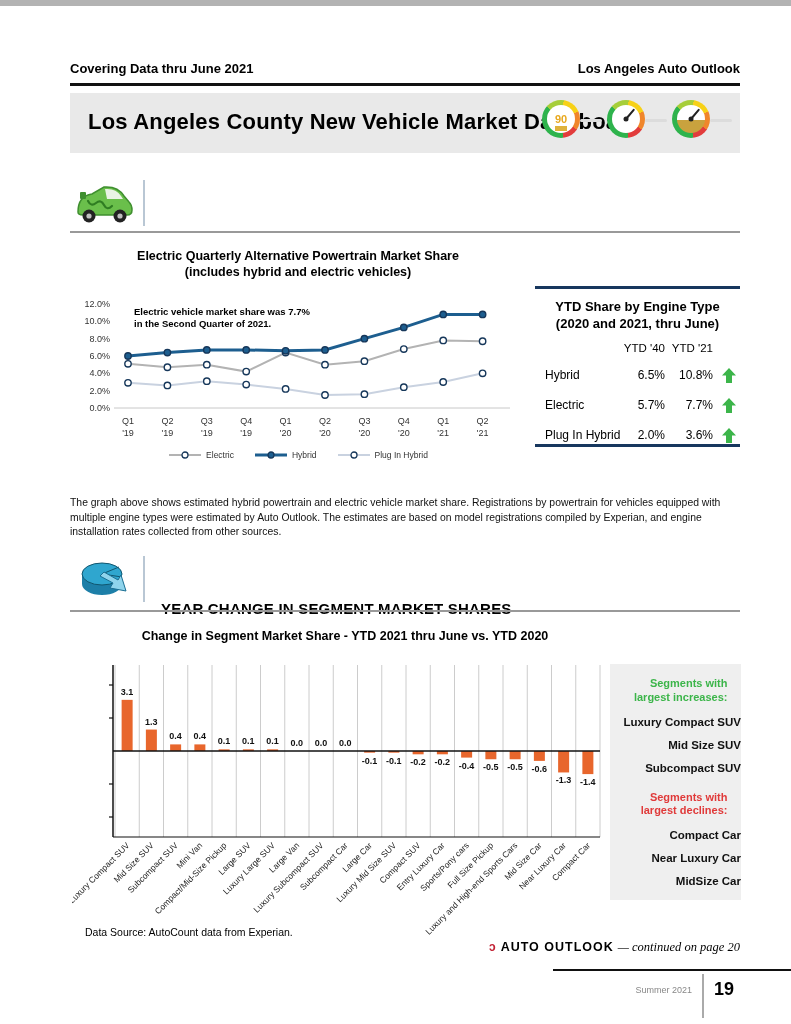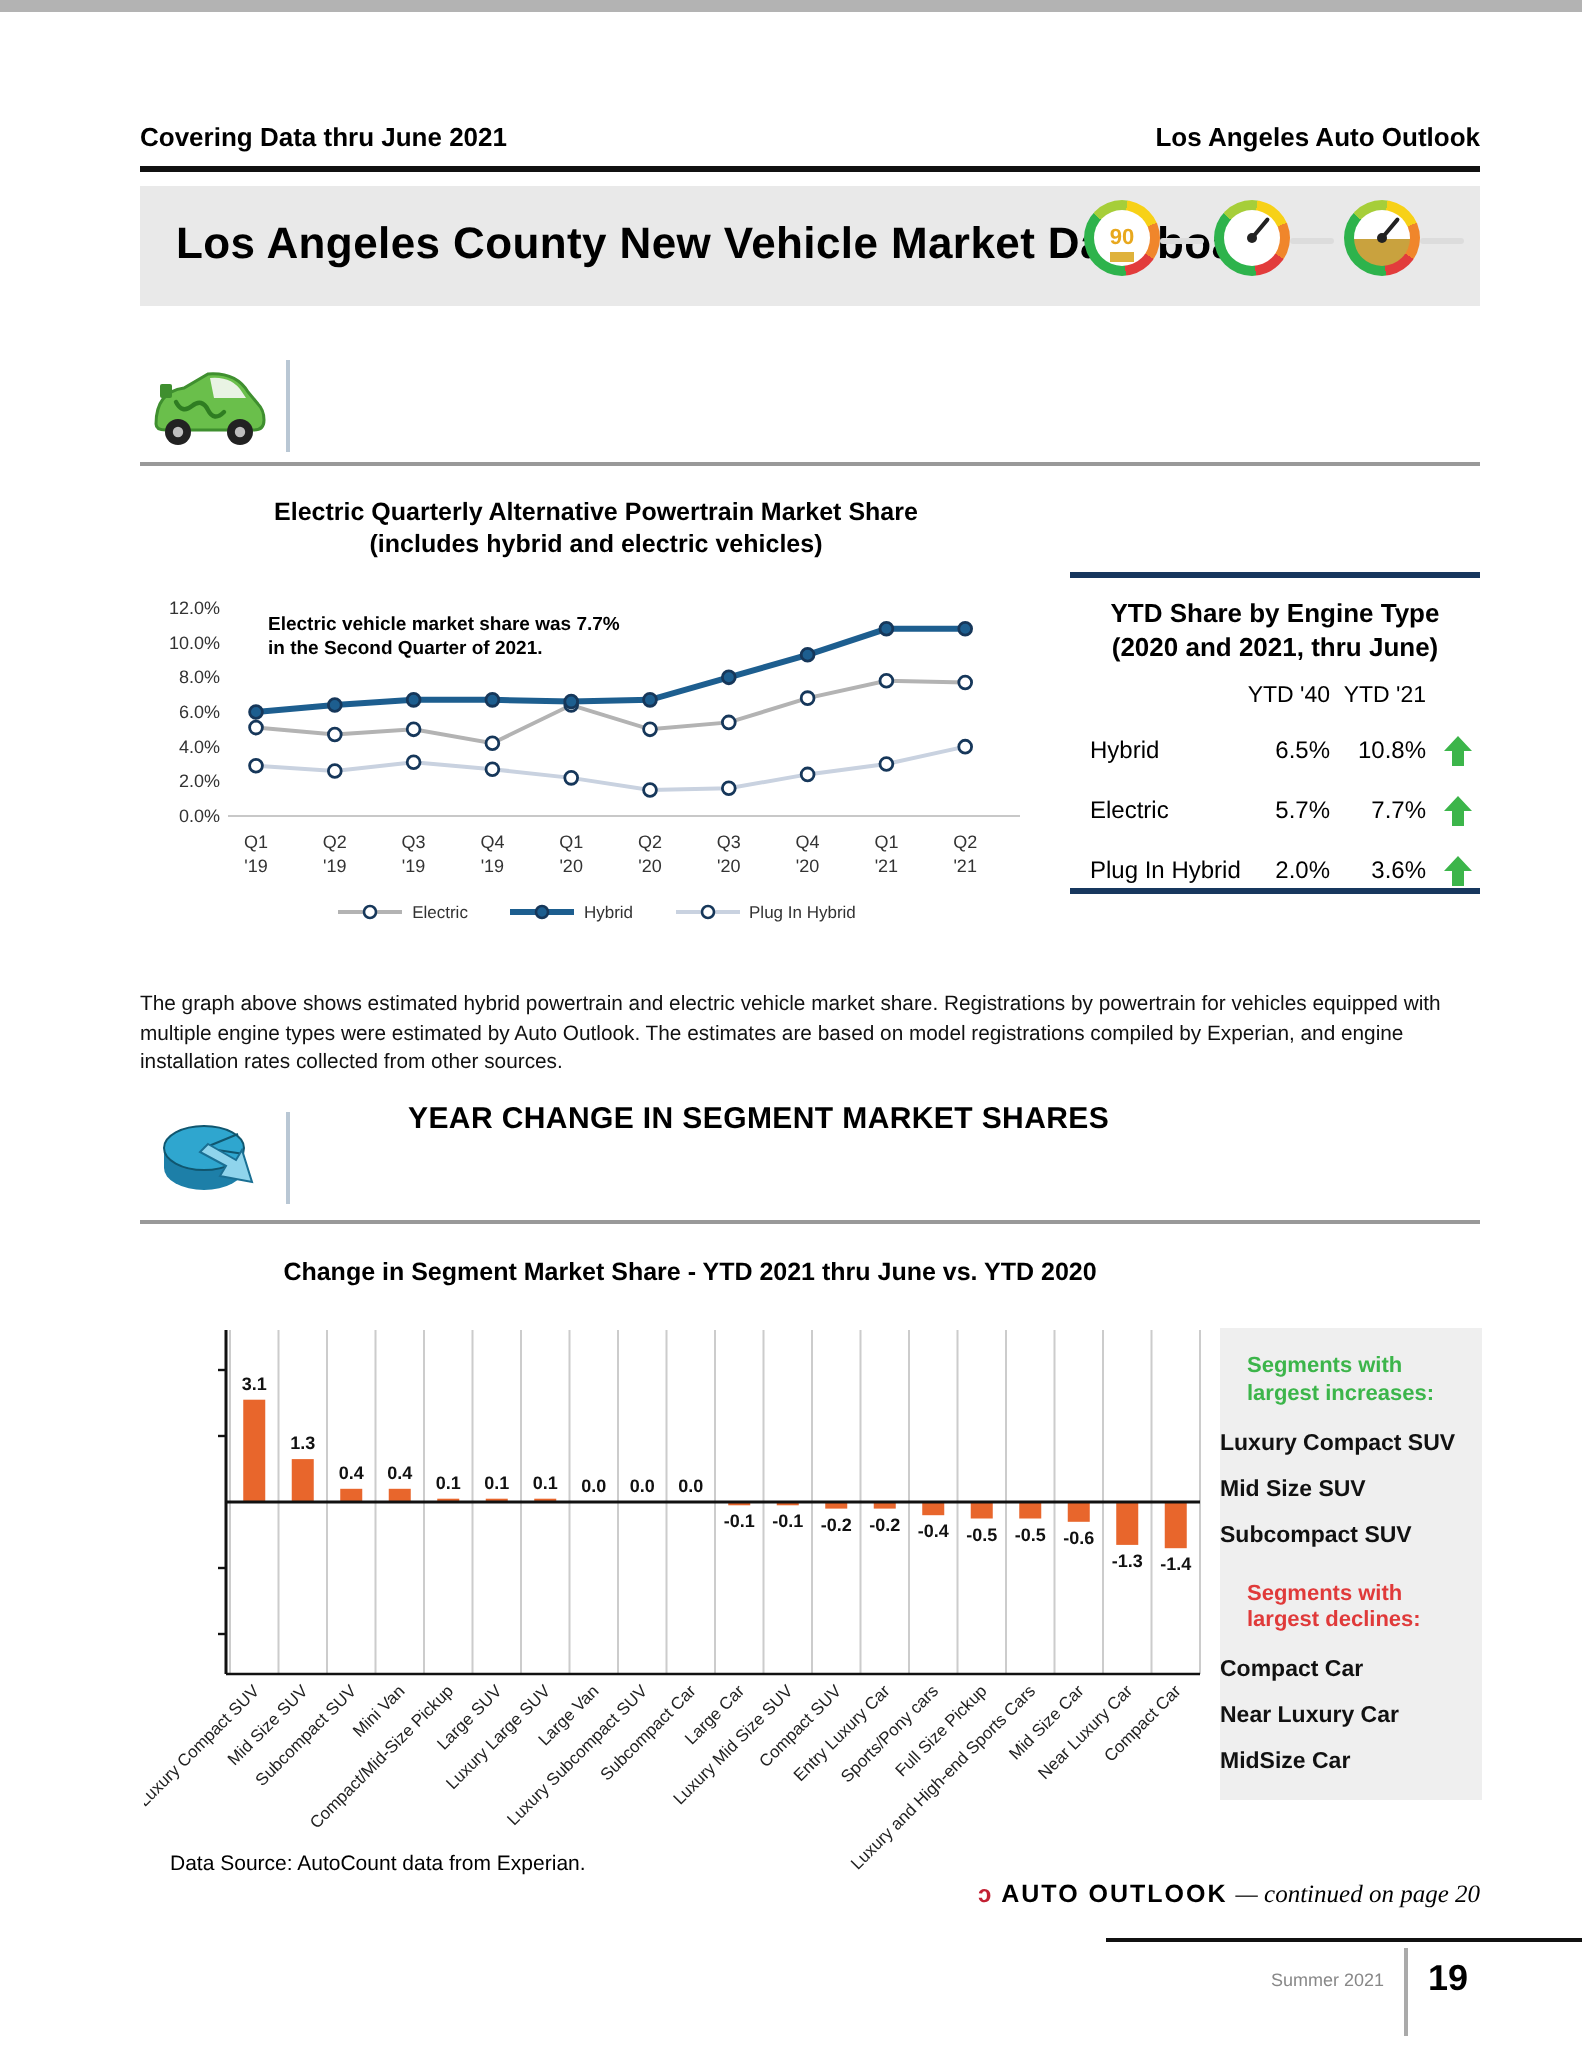--- a/index.html
+++ b/index.html
@@ -47,21 +47,21 @@
   .num{font-size:12px;text-align:right;padding-right:4px;}
   .ytd-hdr .num{text-align:right;padding-right:4px;}
   .arrow-cell{display:flex;justify-content:flex-end;}
 
   .paragraph{position:absolute;left:70px;top:496px;width:672px;font-size:10.4px;line-height:1.4;color:#111;}
 
   .bc-title{position:absolute;left:70px;top:629px;width:550px;text-align:center;font-weight:bold;font-size:12.5px;}
   .bc-wrap{position:absolute;left:72px;top:655px;}
 
   .seg-panel{position:absolute;left:610px;top:664px;width:131px;height:236px;background:#efefef;
-             box-sizing:border-box;padding-top:13px;text-align:left;}
+             box-sizing:border-box;padding-top:13px;text-align:right;}
   .seg-hdr{font-size:11px;font-weight:bold;line-height:1.25;width:104px;margin:0 auto;}
   .seg-hdr.green{color:#3cb54a;}
   .seg-hdr.red{color:#e03a3a;margin-top:17px;}
   .seg-item{font-size:11.5px;font-weight:bold;color:#111;margin-top:11px;}
 
   .data-source{position:absolute;left:85px;top:926px;font-size:10.5px;}
 
   .continued{position:absolute;right:51px;top:940px;font-size:12.5px;white-space:nowrap;}
   .continued .mark{color:#c22033;font-weight:bold;font-size:12px;margin-right:5px;}
   .continued .lab{font-weight:bold;letter-spacing:1px;}
@@ -274,21 +274,21 @@
   <div class="paragraph">The graph above shows estimated hybrid powertrain and electric vehicle market share. Registrations by powertrain for vehicles equipped with multiple engine types were estimated by Auto Outlook. The estimates are based on model registrations compiled by Experian, and engine installation rates collected from other sources.</div>
 
   <svg class="sec-icon" style="top:556px;left:78px;" width="56" height="46" viewBox="0 0 56 46">
     <rect x="4" y="18" width="40" height="10" fill="#1d7fa8"></rect>
     <ellipse cx="24" cy="28" rx="20" ry="11" fill="#1d7fa8"></ellipse>
     <ellipse cx="24" cy="18" rx="20" ry="11" fill="#2fa6cf" stroke="#10566f" stroke-width="1"></ellipse>
     <path d="M24 18 L41 11 M24 18 L44 21" stroke="#10566f" stroke-width="1" fill="none"></path>
     <path d="M26 16 L40 24 L43 19 L48 35 L32 32 L35 27 L22 20 Z" fill="#8fd4ec" stroke="#1a6f93" stroke-width="1"></path>
   </svg>
   <div class="sec-divider" style="top:556px;"></div>
-  <div class="sec-title" style="top:551px;margin-left:43px;">YEAR CHANGE IN SEGMENT MARKET SHARES</div>
+  <div class="sec-title" style="top:600px;">YEAR CHANGE IN SEGMENT MARKET SHARES</div>
   <div class="sec-rule" style="top:610px;"></div>
 
   <div class="bc-title">Change in Segment Market Share - YTD 2021 thru June vs. YTD 2020</div>
   <div class="bc-wrap">
     <svg width="545" height="300" viewBox="0 0 545 300">
         <line x1="43" y1="10" x2="43" y2="182" stroke="#cccccc" stroke-width="1"></line>
         <line x1="67.25" y1="10" x2="67.25" y2="182" stroke="#cccccc" stroke-width="1"></line>
         <line x1="91.5" y1="10" x2="91.5" y2="182" stroke="#cccccc" stroke-width="1"></line>
         <line x1="115.75" y1="10" x2="115.75" y2="182" stroke="#cccccc" stroke-width="1"></line>
         <line x1="140" y1="10" x2="140" y2="182" stroke="#cccccc" stroke-width="1"></line>

